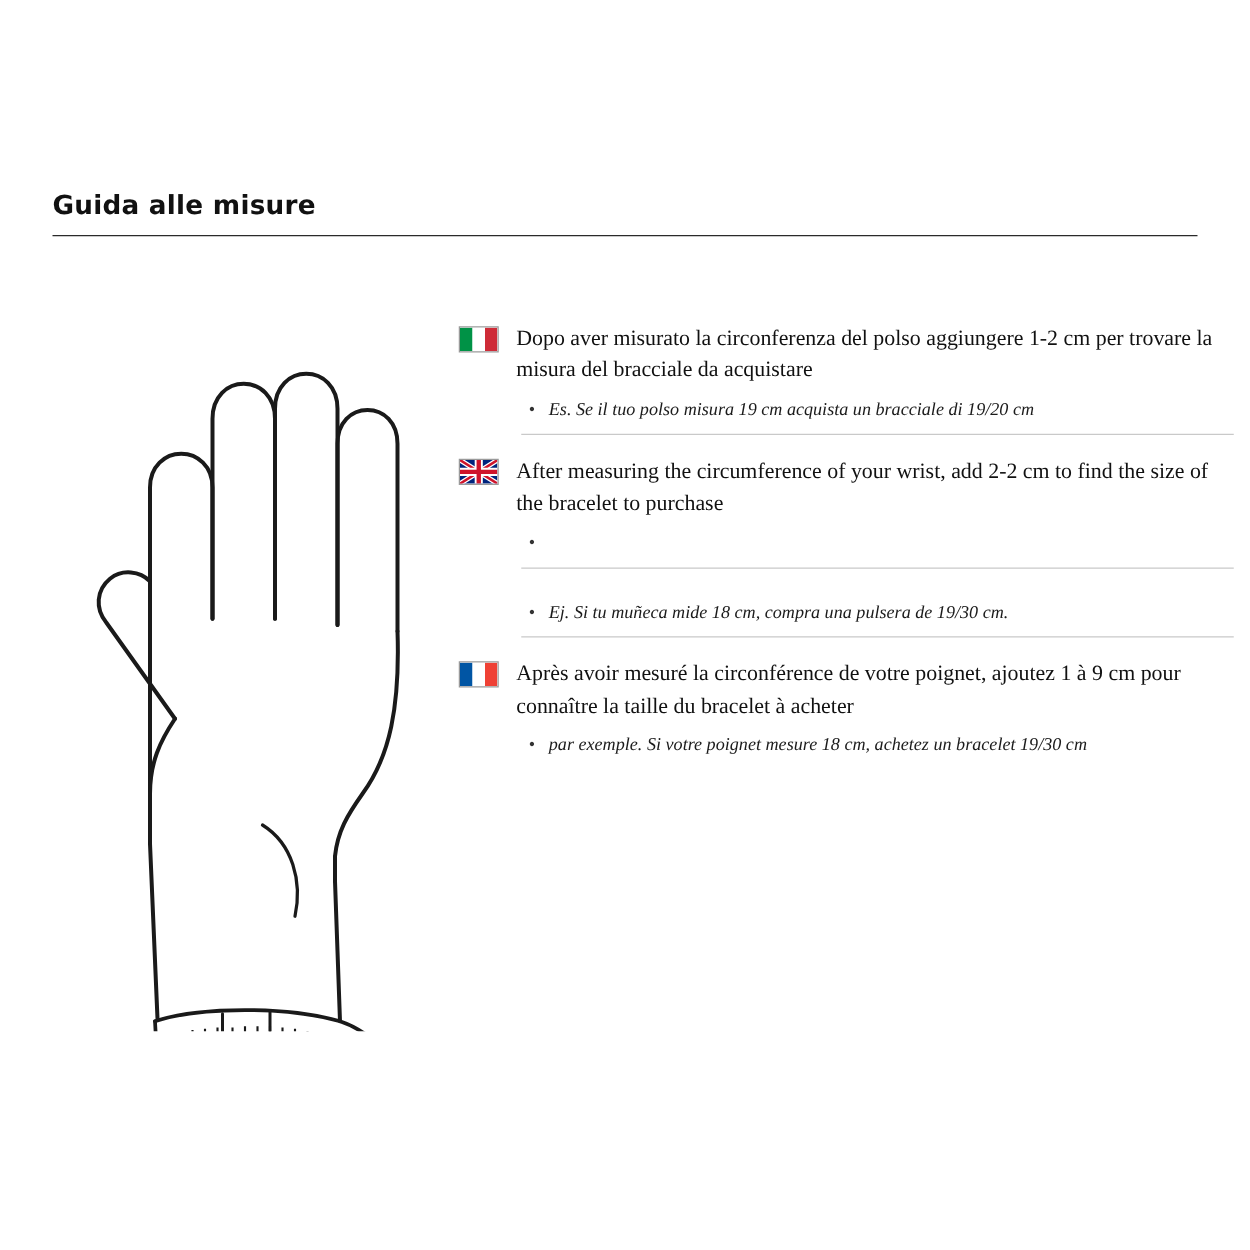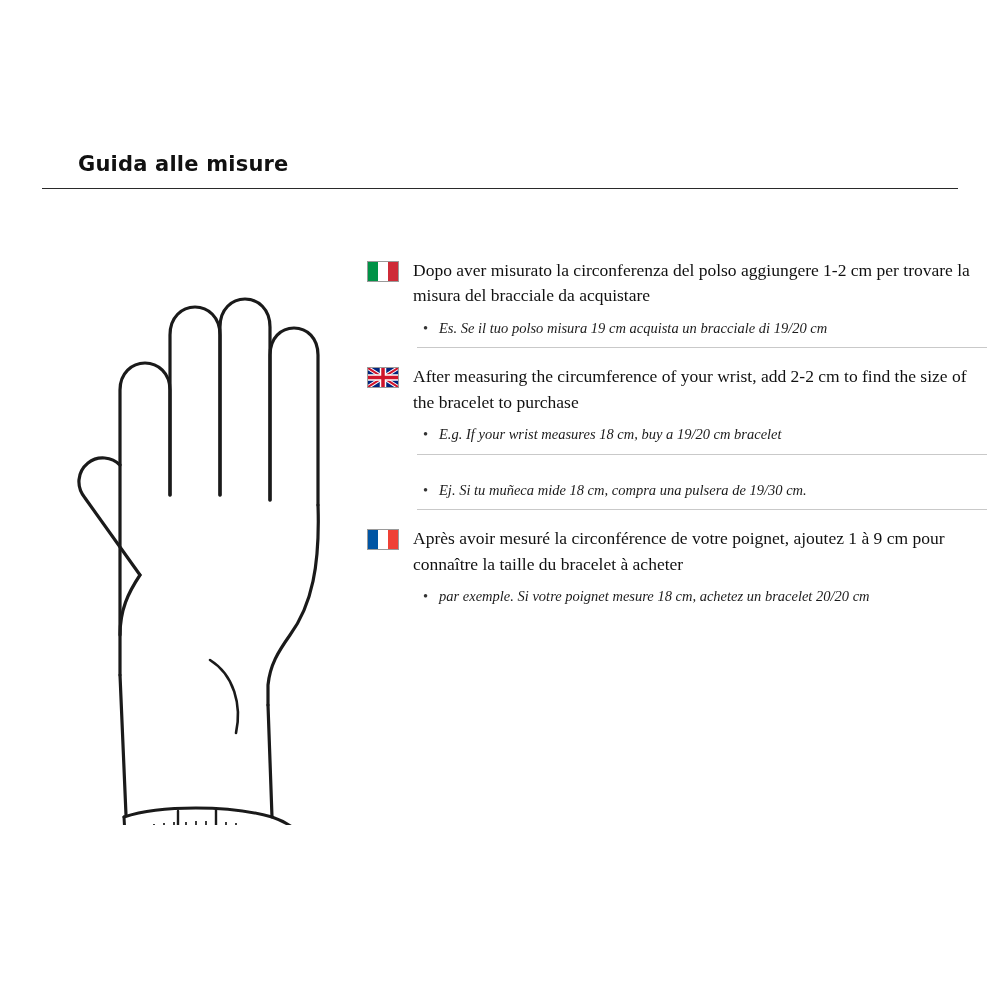--- a/index.html
+++ b/index.html
@@ -25,21 +25,20 @@
   
   .title {
     position: absolute;
     left: 42px;
     top: 152px;
     font-family: "DejaVu Sans", sans-serif;
     font-weight: bold;
     font-size: 21px;
     letter-spacing: 0.2px;
     color: #111;
-    margin-left: 36px;
   }
   .title-rule {
     position: absolute;
     left: 42px;
     top: 188px;
     width: 916px;
     height: 1px;
     background: #2a2a2a;
   }
 
@@ -249,21 +248,20 @@
             <path d="M0,0 L60,38 M60,0 L0,38" stroke="#ffffff" stroke-width="8"></path>
             <path d="M0,0 L60,38 M60,0 L0,38" stroke="#cf142b" stroke-width="4"></path>
             <path d="M30,0 L30,38 M0,19 L60,19" stroke="#ffffff" stroke-width="13"></path>
             <path d="M30,0 L30,38 M0,19 L60,19" stroke="#cf142b" stroke-width="7"></path>
           </svg>
         </span>
         <span class="entry-text">After measuring the circumference of your wrist, add 2-2 cm to find the size of the bracelet to purchase</span>
       </div>
       <div class="example">
         <span class="bullet">•</span>
-        <span>E.g. If your wrist measures 18 cm, buy a 19/20 cm bracelet</span>
       </div>
       <div class="entry-rule"></div>
     </div>
 
     <div class="entry">
       <div class="example">
         <span class="bullet">•</span>
         <span>Ej. Si tu muñeca mide 18 cm, compra una pulsera de 19/30 cm.</span>
       </div>
       <div class="entry-rule"></div>
@@ -275,19 +273,19 @@
           <svg width="30" height="19" viewBox="0 0 30 19">
             <rect x="0" y="0" width="10" height="19" fill="#0055a4"></rect>
             <rect x="10" y="0" width="10" height="19" fill="#ffffff"></rect>
             <rect x="20" y="0" width="10" height="19" fill="#ef4135"></rect>
           </svg>
         </span>
         <span class="entry-text">Après avoir mesuré la circonférence de votre poignet, ajoutez 1 à 9 cm pour connaître la taille du bracelet à acheter</span>
       </div>
       <div class="example">
         <span class="bullet">•</span>
-        <span>par exemple. Si votre poignet mesure 18 cm, achetez un bracelet 20/20 cm</span>
+        <span>par exemple. Si votre poignet mesure 18 cm, achetez un bracelet 19/30 cm</span>
       </div>
 
     </div>
 
   </div>
 </div>
 
 </body></html>

